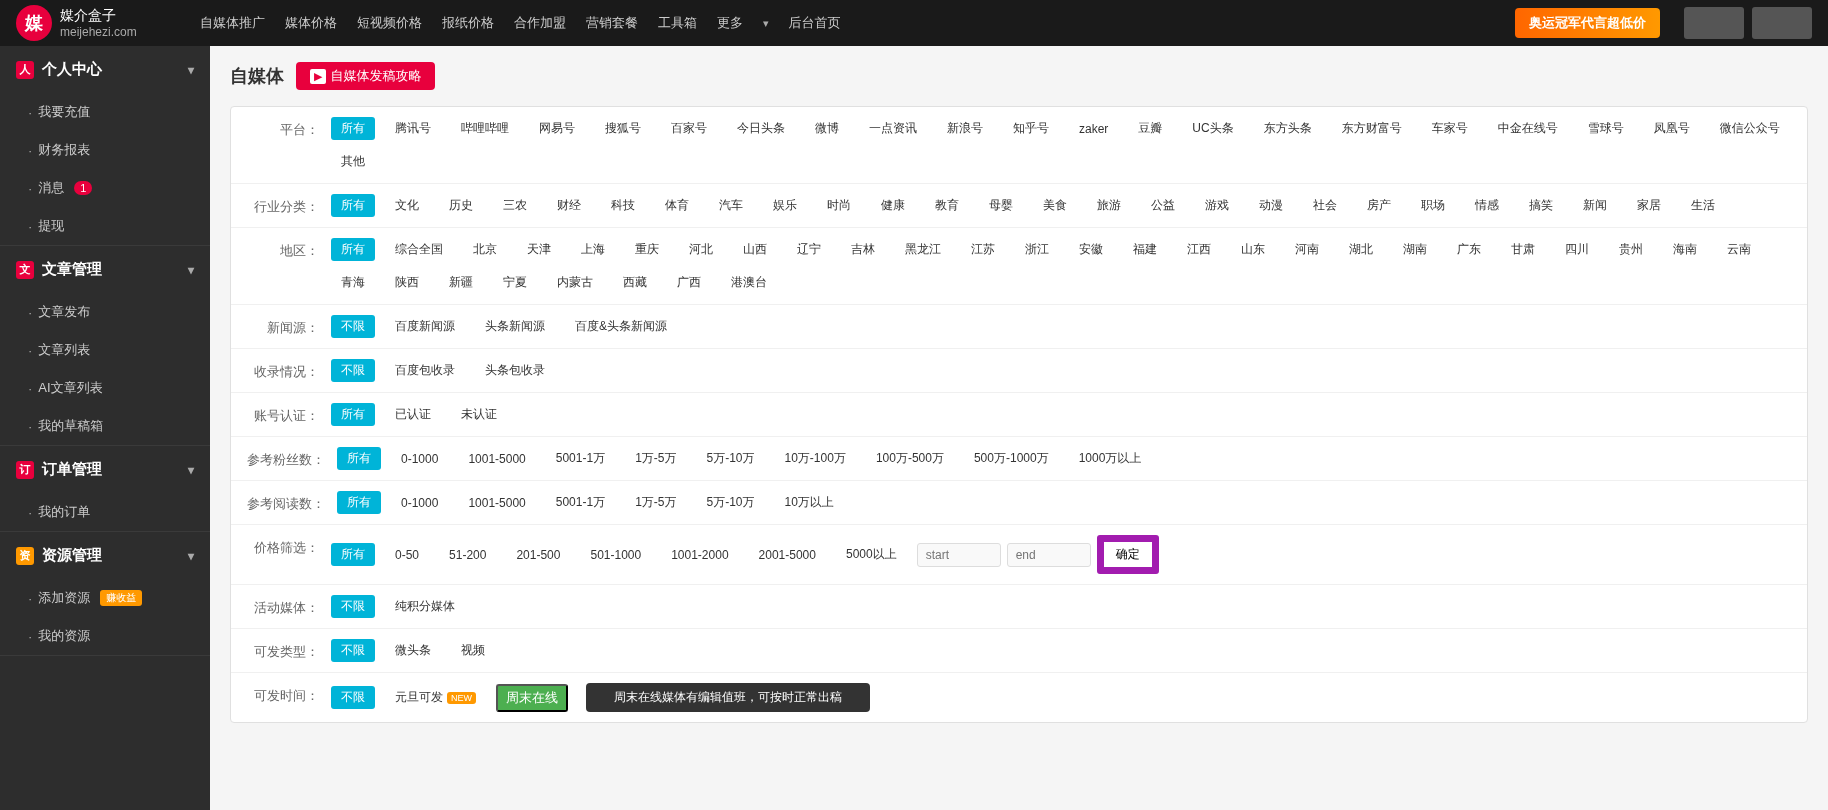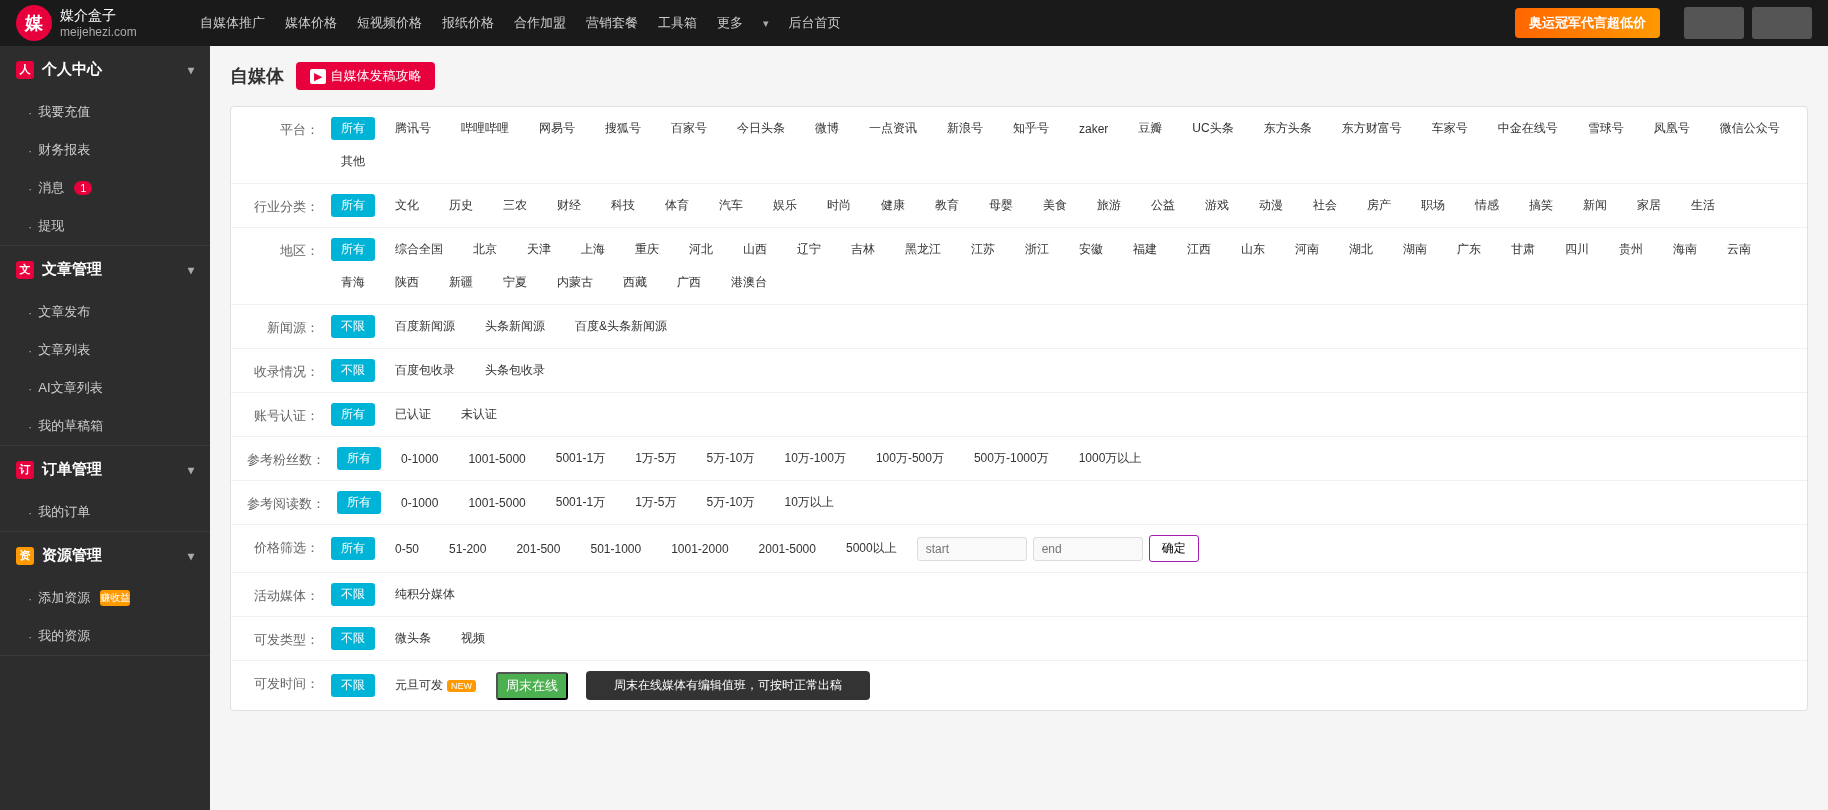--- a/index.html
+++ b/index.html
@@ -187,30 +187,30 @@
       color: #fff;
     }
 
     
     .price-range {
       display: flex;
       align-items: center;
       gap: 6px;
     }
     .price-input {
-      width: 110px;
+      width: 84px;
       padding: 4px 8px;
       border: 1px solid #ddd;
       border-radius: 3px;
       background: #f9f9f9;
       font-size: 12px;
     }
     .btn-confirm {
       background: #fff;
-      border: 1px solid #a21caf;
+      border: 7px solid #a21caf;
       padding: 4px 12px;
       border-radius: 3px;
       cursor: pointer;
       font-size: 12px;
     }
 
     
     .tooltip-popup {
       background: #333;
       color: #fff;
@@ -228,21 +228,21 @@
       font-size: 9px;
       padding: 1px 4px;
       border-radius: 3px;
       vertical-align: middle;
       margin-left: 4px;
     }
     .badge-earn {
       background: #ff9900;
       color: #fff;
       font-size: 10px;
-      padding: 1px 0;
+      padding: 1px 6px;
       border-radius: 3px;
       margin-left: 4px;
     }
 
     .online-badge {
       background: #4caf50;
       color: #fff;
       padding: 3px 8px;
       border-radius: 3px;
       font-size: 13px;

